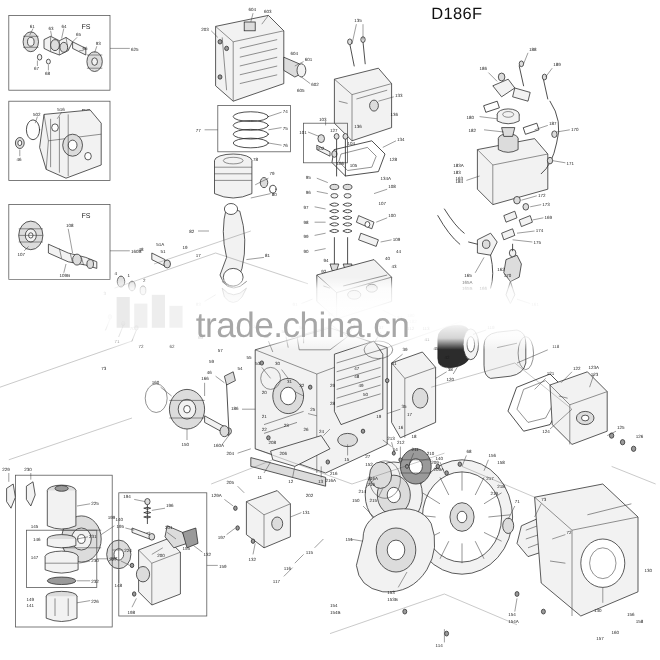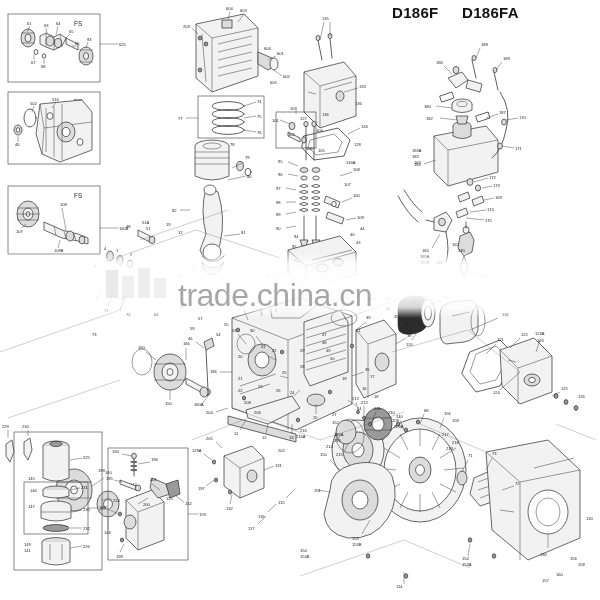--- a/index.html
+++ b/index.html
@@ -3,22 +3,22 @@
 <meta charset="utf-8">
 <title>Engine Parts Exploded Diagram</title>
 <style>
   html,body{margin:0;padding:0;background:#fff;}
   body{width:600px;height:600px;overflow:hidden;
        font-family:"Liberation Sans","DejaVu Sans",sans-serif;}
   #page{position:relative;width:600px;height:600px;background:#ffffff;overflow:hidden;}
 
   
   #title-block{position:absolute;left:392px;top:4px;width:204px;
-     display:grid;grid-template-columns:1fr 1fr 1fr;
-     row-gap:4px;column-gap:6px;font-weight:bold;}
+     display:grid;grid-template-columns:1fr 1fr;
+     row-gap:4px;column-gap:6px;}
   #title-block .model{font-size:15px;color:#111;letter-spacing:.3px;
      font-family:"Liberation Sans",sans-serif;white-space:nowrap;}
 
   
   #watermark{position:absolute;left:0;top:252px;width:600px;height:66px;
      pointer-events:none;z-index:40;}
   #wm-fade{position:absolute;left:0;top:0;width:600px;height:66px;
      background:linear-gradient(to bottom,
         rgba(255,255,255,0) 0%,
         rgba(255,255,255,.80) 16%,
@@ -49,21 +49,20 @@
   text.fs{font-family:"Liberation Sans",sans-serif;font-size:6.4px;
        fill:#1e1e1e;}
 </style>
 </head>
 <body>
 
 <div id="page">
 
   <div id="title-block">
     <span class="model">D186F</span>
-    <span class="model">D186FA</span>
   </div>
 
   <svg class="layer" viewBox="0 0 600 600" xmlns="http://www.w3.org/2000/svg">
 
     <defs>
       <pattern id="fins" width="3" height="3" patternUnits="userSpaceOnUse">
         <path d="M0 0 L0 3" class="hatch"></path>
       </pattern>
       <pattern id="finsH" width="3" height="2.4" patternUnits="userSpaceOnUse">
         <path d="M0 0 L3 0" class="hatch"></path>

